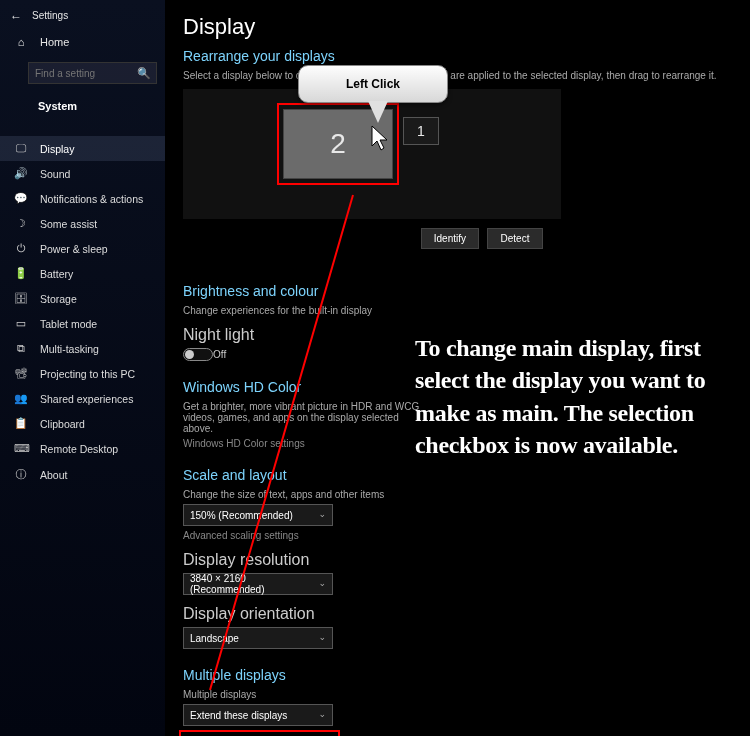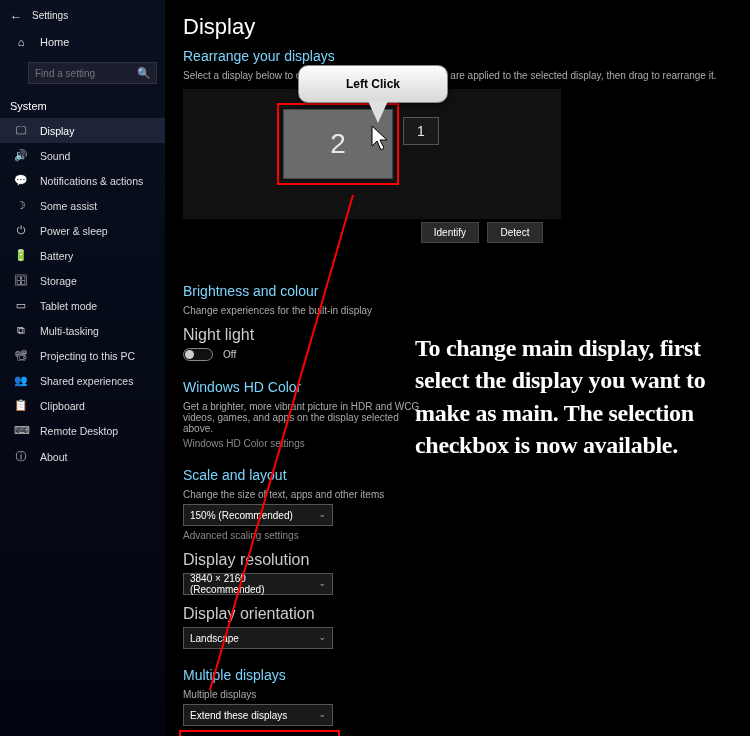--- a/index.html
+++ b/index.html
@@ -45,24 +45,25 @@
     font-size: 10px;
     padding: 4px 22px 4px 6px;
     height: 22px;
   }
   .search-wrap { position: relative; }
   .search-mag {
     position: absolute; right: 14px; top: 50%; transform: translateY(-60%);
     font-size: 11px; color: #bbb; pointer-events: none;
   }
   .section-label {
-    padding: 6px 10px 6px 10px;
-    font-weight: 400;
+    padding: 6px 10px 24px 10px;
+    font-weight: 700;
     font-size: 11px;
     color: #fff;
+    margin-left: 28px;
   }
   .nav-item {
     display: flex; align-items: center; gap: 12px;
     padding: 6px 10px 6px 14px;
     cursor: pointer;
     color: #ddd;
     font-size: 10.5px;
   }
   .nav-item.selected {
     background: rgba(120,140,180,.18);
@@ -104,30 +105,30 @@
   .tile-2 {
     left: 100px; top: 20px; width: 110px; height: 70px;
     outline: 2px solid #ff0000;
     outline-offset: 4px;
   }
   .tile-1 {
     left: 220px; top: 28px; width: 36px; height: 28px;
     background: #1a1a1a; border: 1px solid #555; font-size: 14px;
   }
   .arrange-buttons {
-    position: absolute; left: 0; width: 378px; top: 222px;
+    position: absolute; left: 0; width: 378px; top: 228px;
     display: flex; justify-content: flex-end; gap: 8px;
   }
   .btn {
     background: #2b2b2b; border: 1px solid #444; color: #fff;
     font-size: 10px; padding: 4px 12px; min-width: 56px; text-align: center;
     cursor: pointer;
   }
 
-  .toggle-row { display: flex; align-items: center; gap: 10px; margin-top: 4px; }
+  .toggle-row { display: flex; align-items: center; margin-top: 4px; }
   .toggle {
     width: 30px; height: 13px; border: 1px solid #888; border-radius: 8px;
     position: relative; background: #111; cursor: pointer;
   }
   .toggle .knob {
     width: 9px; height: 9px; border-radius: 50%; background: #ccc;
     position: absolute; left: 1px; top: 1px;
   }
   .toggle-label { font-size: 10px; color: #ccc; }
 

